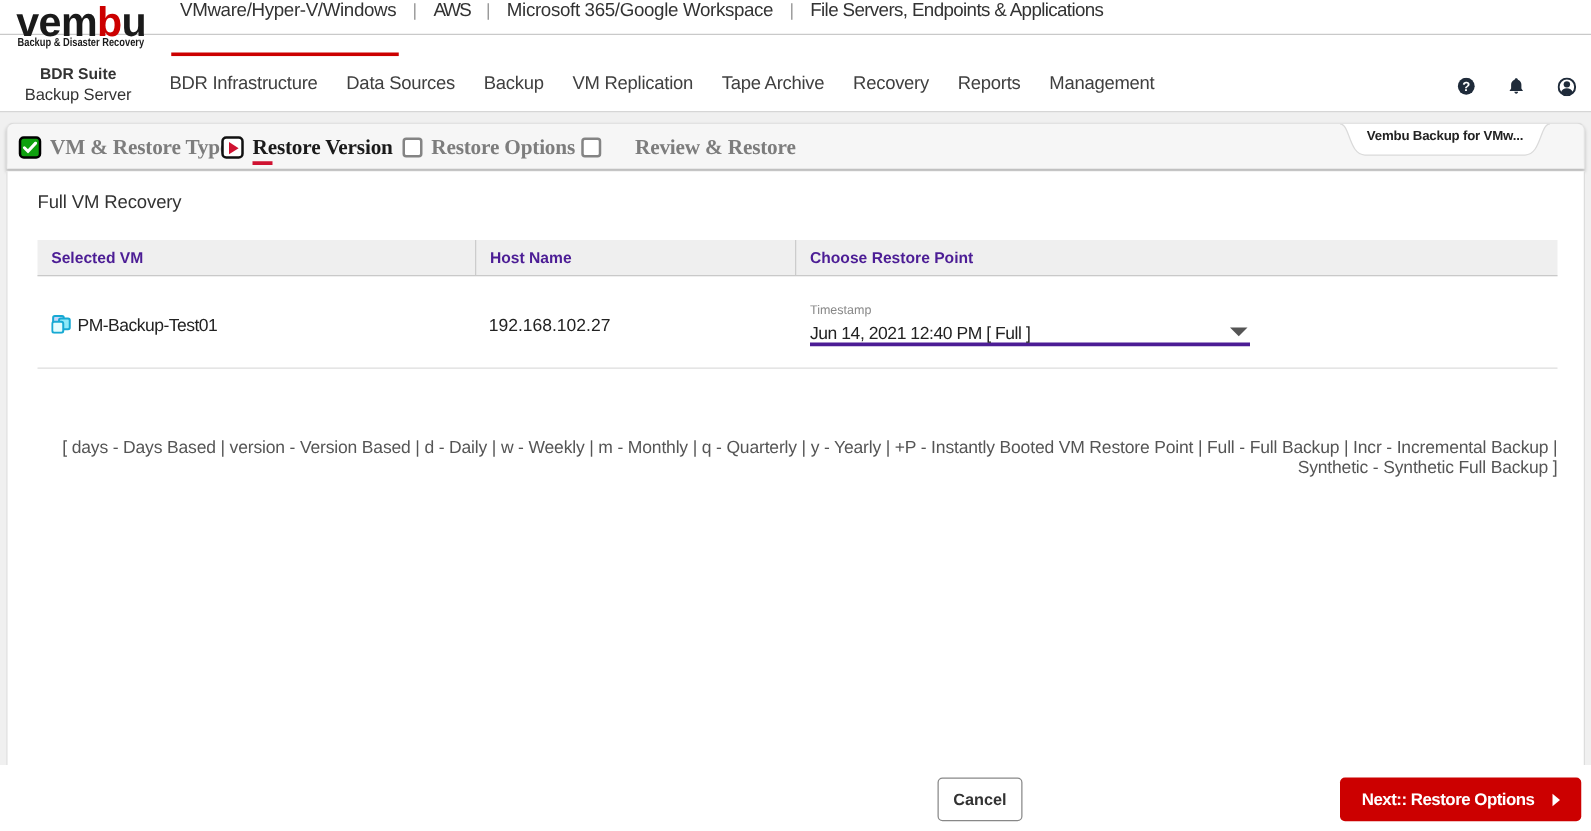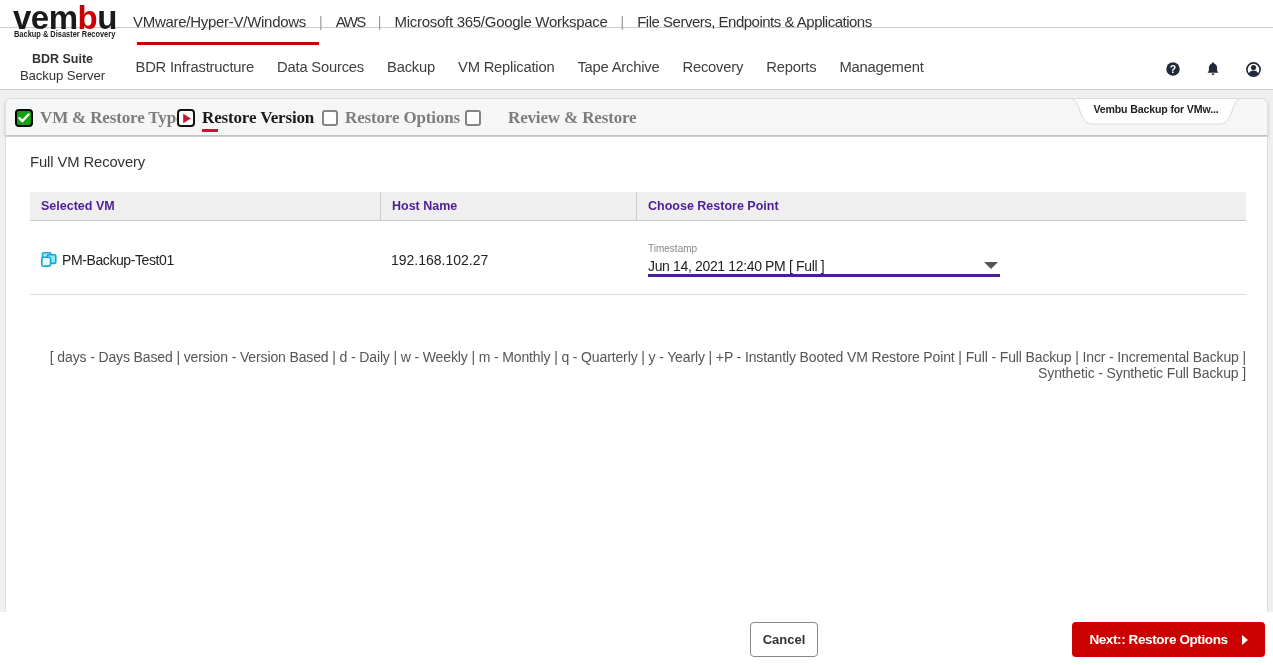--- a/index.html
+++ b/index.html
@@ -8,21 +8,21 @@
 #page { position:relative; width:1273px; height:665px; }
 
 
 #row1 { position:absolute; left:0; top:0; width:1273px; height:28px;
   background:#fff; border-bottom:1px solid #c9c9c9; }
 #logoword { position:absolute; left:13px; top:-1px; font-size:33px; font-weight:bold;
   color:#1a1a1a; letter-spacing:-0.5px; }
 #logoword .red { color:#cc0000; }
 #logotag { position:absolute; left:14px; top:29px; font-size:9.3px; font-weight:bold;
   color:#1a1a1a; white-space:nowrap; transform:scaleX(0.8); transform-origin:0 0; }
-#topnav { position:absolute; left:133px; top:0; height:43px; display:flex; align-items:center; }
+#topnav { position:absolute; left:144px; top:0; height:43px; display:flex; align-items:flex-start; }
 #topnav .item { font-size:15px; color:#333; white-space:nowrap; letter-spacing:-0.28px; }
 #topnav .sep { color:#999; font-size:14px; padding:0 13px; }
 #redline { position:absolute; left:137px; top:42px; width:182px; height:3px; background:#cc0000; }
 
 
 #row2 { position:absolute; left:0; top:45px; width:1273px; height:45px;
   background:#fff; border-bottom:1px solid #c9c9c9; }
 #prodname { position:absolute; left:0; top:7px; width:125px; text-align:center; }
 #prodname .l1 { font-size:12.5px; font-weight:bold; color:#333; }
 #prodname .l2 { font-size:13.2px; color:#333; margin-top:2px; letter-spacing:-0.1px; }

